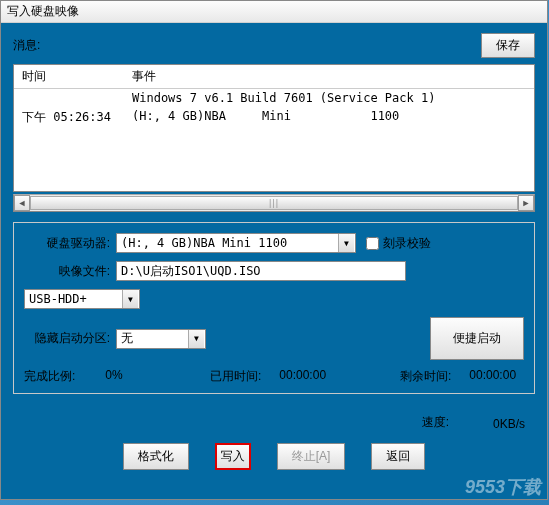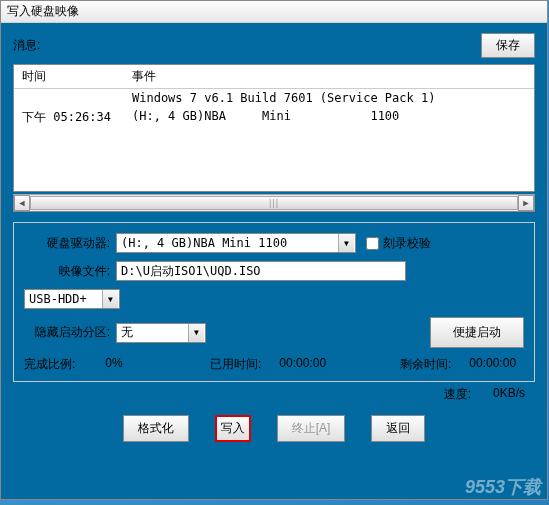--- a/index.html
+++ b/index.html
@@ -16,32 +16,32 @@
 td { padding: 2px 8px; vertical-align: top; white-space: pre; }
 .hscroll { border: 1px solid #888; border-top: 1px solid #aaa; height: 18px; background: #f0f0f0; display: flex; align-items: center; position: relative; margin-top: 2px; }
 .hscroll .arrow { width: 16px; height: 16px; background: linear-gradient(#fdfdfd,#e0e0e0); border: 1px solid #999; display: flex; align-items: center; justify-content: center; font-size: 9px; color: #555; }
 .hscroll .track { flex: 1; height: 16px; background: #eaeaea; display: flex; align-items: center; justify-content: center; }
 .hscroll .thumb { width: 100%; height: 14px; background: linear-gradient(#fdfdfd,#d8d8d8); border: 1px solid #aaa; display: flex; align-items: center; justify-content: center; color: #999; font-size: 9px; letter-spacing: 1px; }
 .fieldset { border: 1px solid #c8c8c8; margin-top: 10px; padding: 10px 10px 8px 10px; }
 .formrow { display: flex; align-items: center; margin-bottom: 8px; }
 .formlabel { width: 92px; text-align: right; padding-right: 6px; }
 .dropdown, .textinput { border: 1px solid #888; background: #fff; height: 20px; padding: 0 4px; font-size: 12px; font-family: SimSun, monospace; display: flex; align-items: center; justify-content: space-between; }
 .dropdown { width: 240px; }
-.dropdown.sm { width: 96px; }
+.dropdown.sm { width: 116px; }
 .dropdown.md { width: 90px; }
 .dropdown .dd-arrow { background: linear-gradient(#f8f8f8,#ddd); border-left: 1px solid #aaa; width: 16px; height: 18px; display: flex; align-items: center; justify-content: center; font-size: 8px; margin-right: -3px; }
 .textinput { width: 290px; }
 .chk { display: flex; align-items: center; gap: 4px; margin-left: 10px; }
 .chk input { width: 13px; height: 13px; }
 .statusrow { display: flex; margin-top: 6px; font-size: 12px; }
 .statusrow .cell { display: flex; }
 .btnrow { display: flex; justify-content: center; gap: 26px; margin-top: 12px; }
 .btn.disabled { color: #999; }
 .btn.primary { border: 2px solid #d00; padding: 3px 4px; }
-.speedrow { display: flex; justify-content: flex-end; gap: 22px; margin-top: 4px; padding-right: 10px; }
+.speedrow { display: flex; justify-content: flex-end; gap: 44px; margin-top: 20px; padding-right: 10px; align-items: flex-end; }
 .watermark { position: absolute; bottom: 6px; right: 8px; color: rgba(255,255,255,.45); font-size: 18px; font-style: italic; font-weight: bold; pointer-events: none; }
 </style>
 </head>
 <body>
 
 <div class="window">
   <div class="titlebar">
     <span>写入硬盘映像</span>
   </div>
   <div class="content">
@@ -109,21 +109,21 @@
       </div>
 
       <div class="formrow" style="justify-content: space-between;">
         <div style="display:flex; align-items:center;">
           <span class="formlabel">隐藏启动分区:</span>
           <div class="dropdown md">
             <span>无</span>
             <span class="dd-arrow">▼</span>
           </div>
         </div>
-        <button class="btn" style="padding:6px 22px;">便捷启动</button>
+        <button class="btn" style="padding:12px 22px;">便捷启动</button>
       </div>
 
       <div class="statusrow">
         <div class="cell" style="width:150px;">
           <span>完成比例:</span>
           <span style="margin-left:30px;">0%</span>
         </div>
         <div class="cell" style="width:190px; margin-left:36px;">
           <span>已用时间:</span>
           <span style="margin-left:18px;">00:00:00</span>

